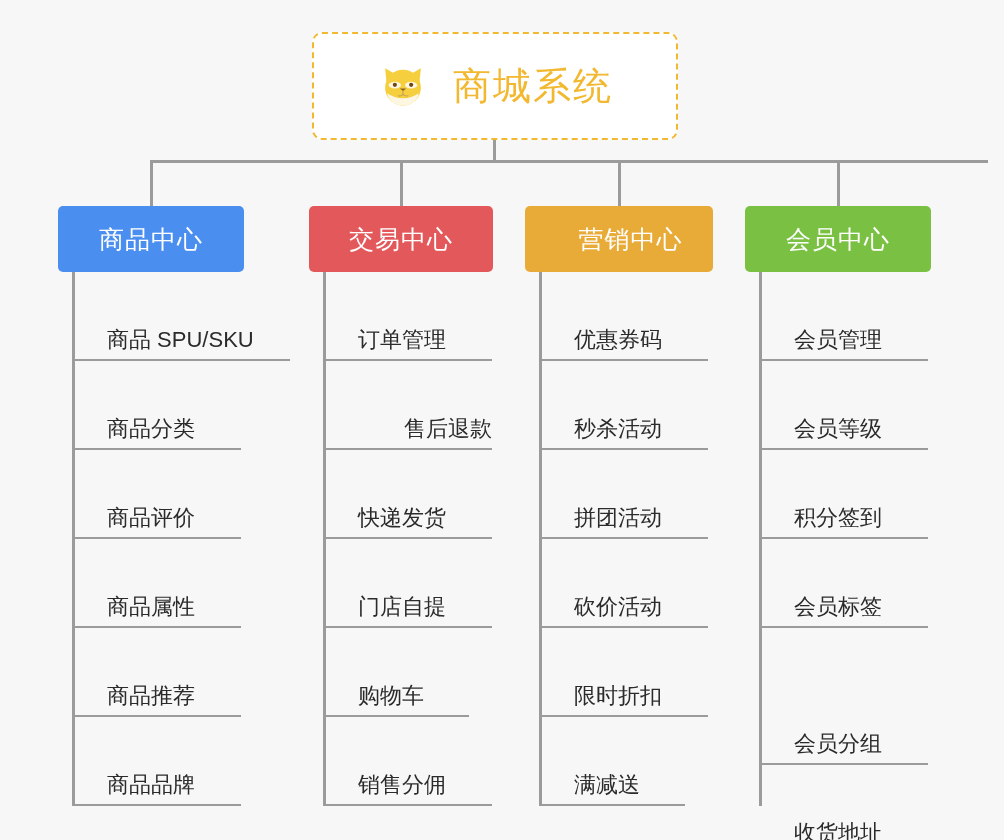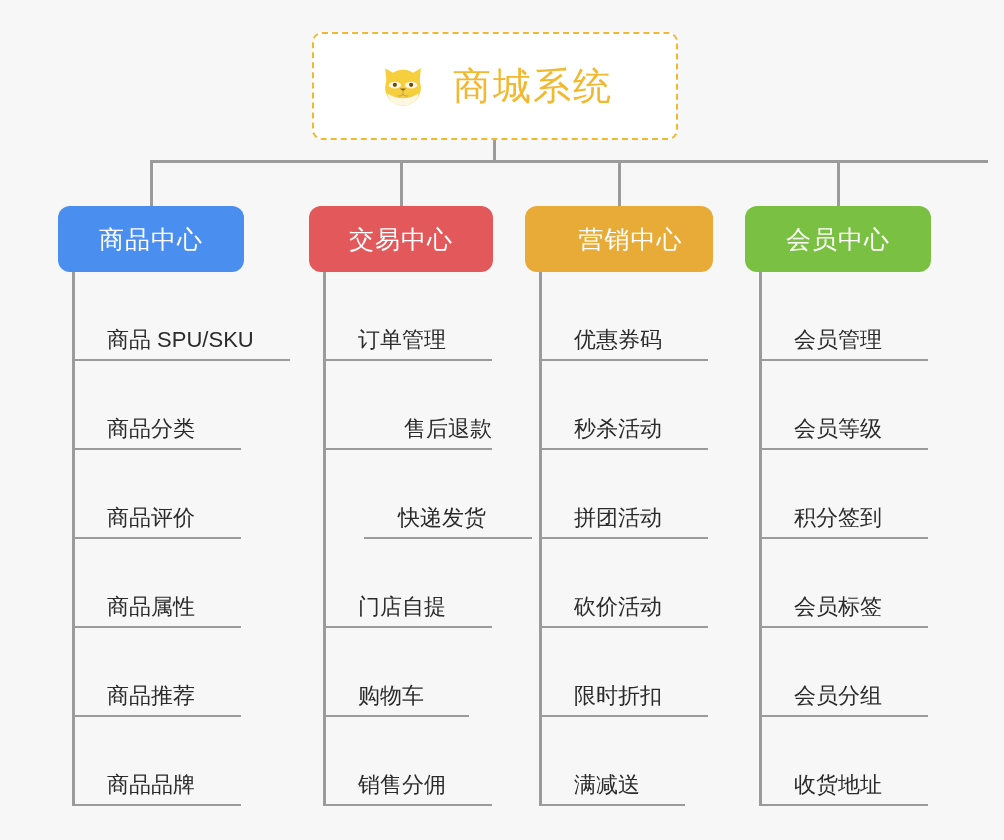--- a/index.html
+++ b/index.html
@@ -84,21 +84,21 @@
   }
   .column.c0 { left: 58px;  width: 186px; }
   .column.c1 { left: 309px; width: 184px; }
   .column.c2 { left: 525px; width: 188px; }
   .column.c3 { left: 745px; width: 186px; }
 
   .cat-header {
     box-sizing: border-box;
     width: 100%;
     height: 66px;
-    border-radius: 12px;
+    border-radius: 5px;
     display: flex;
     align-items: center;
     justify-content: center;
     color: #ffffff;
     font-size: 25px;
     letter-spacing: 1px;
     white-space: nowrap;
   }
   .cat-header.blue   { background: #4a8ef0; }
   .cat-header.red    { background: #e3595b; }
@@ -203,21 +203,21 @@
       <span>交易中心</span>
     </div>
     <div class="subtree">
       <div class="trunk" style="height:534px;"></div>
       <div class="sub-item" style="width:168px;">
         <span class="sub-label">订单管理</span>
       </div>
       <div class="sub-item" style="width:168px;justify-content:flex-end;">
         <span class="sub-label">售后退款</span>
       </div>
-      <div class="sub-item" style="width:168px;margin-left:40px;">
+      <div class="sub-item" style="width:168px;">
         <span class="sub-label">快递发货</span>
       </div>
       <div class="sub-item" style="width:168px;">
         <span class="sub-label">门店自提</span>
       </div>
       <div class="sub-item" style="width:145px;">
         <span class="sub-label">购物车</span>
       </div>
       <div class="sub-item" style="width:168px;">
         <span class="sub-label">销售分佣</span>
@@ -263,21 +263,21 @@
       </div>
       <div class="sub-item" style="width:168px;">
         <span class="sub-label">会员等级</span>
       </div>
       <div class="sub-item" style="width:168px;">
         <span class="sub-label">积分签到</span>
       </div>
       <div class="sub-item" style="width:168px;">
         <span class="sub-label">会员标签</span>
       </div>
-      <div class="sub-item" style="width:168px;">
+      <div class="sub-item" style="width:168px;margin-top:48px;">
         <span class="sub-label">会员分组</span>
       </div>
       <div class="sub-item" style="width:168px;">
         <span class="sub-label">收货地址</span>
       </div>
     </div>
   </div>
 
 </div>
 

